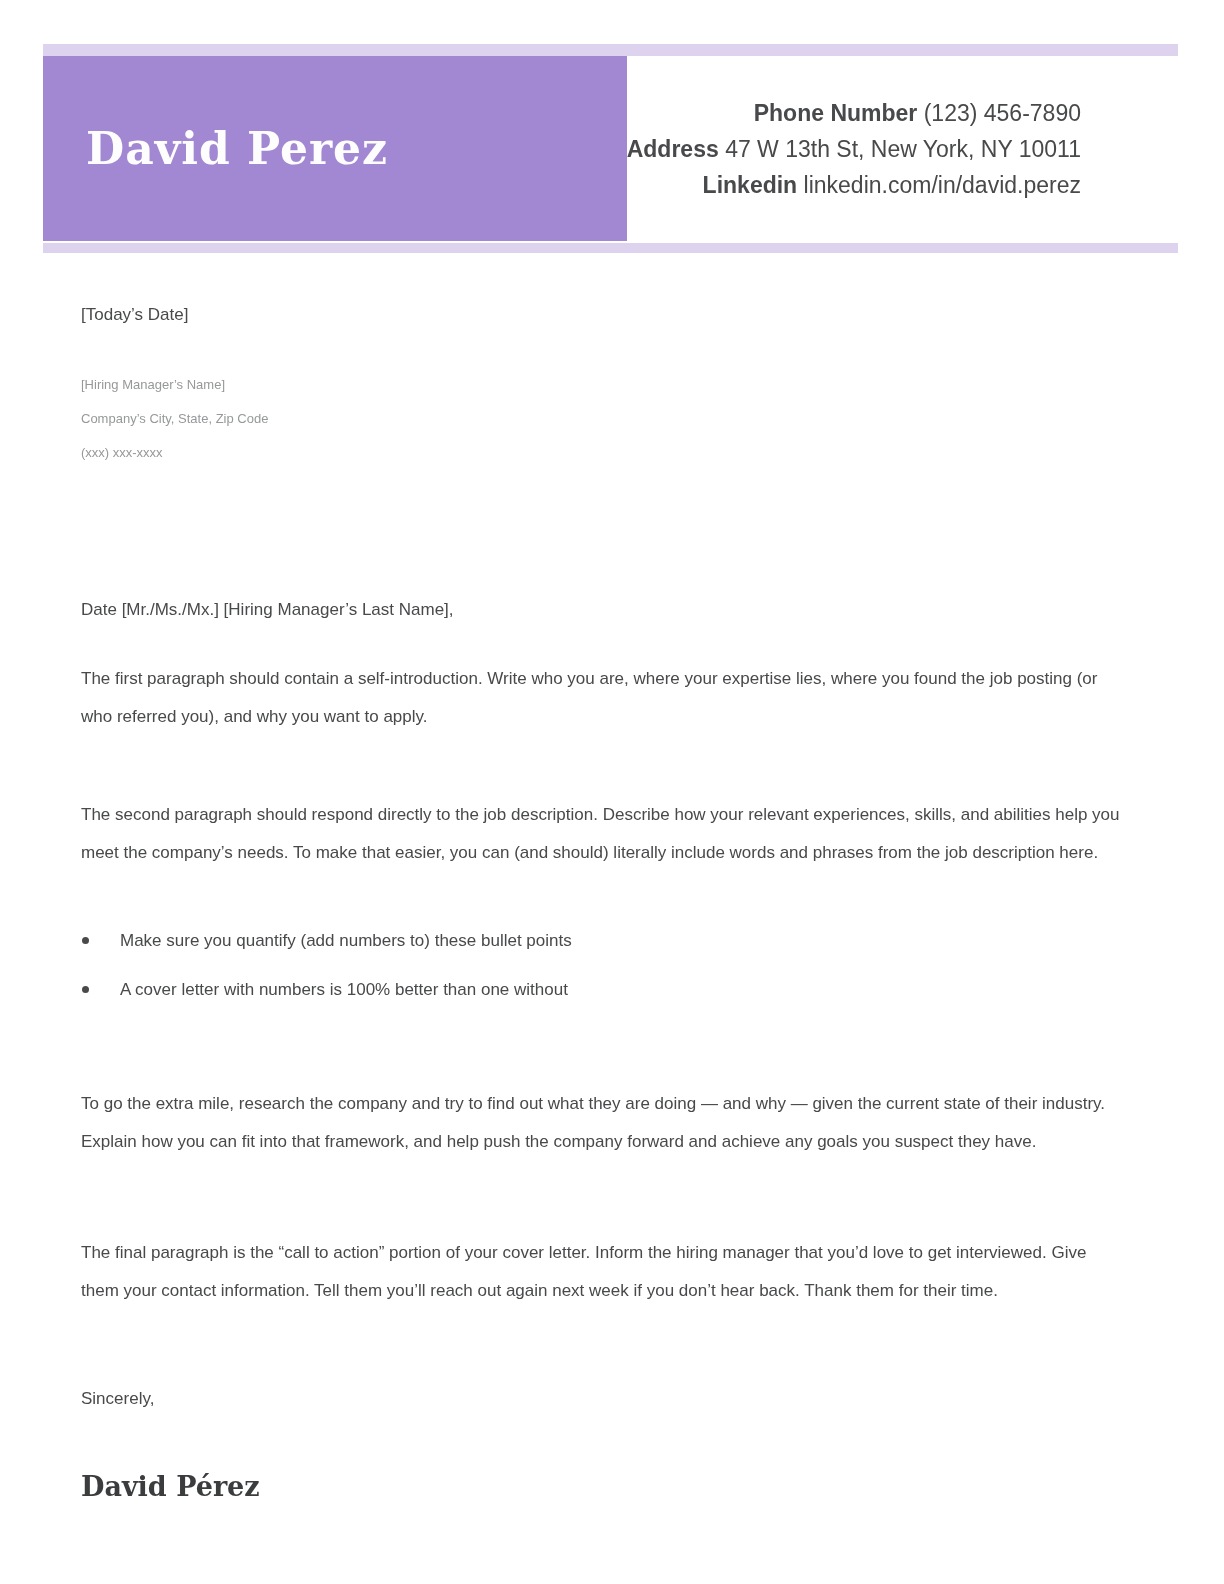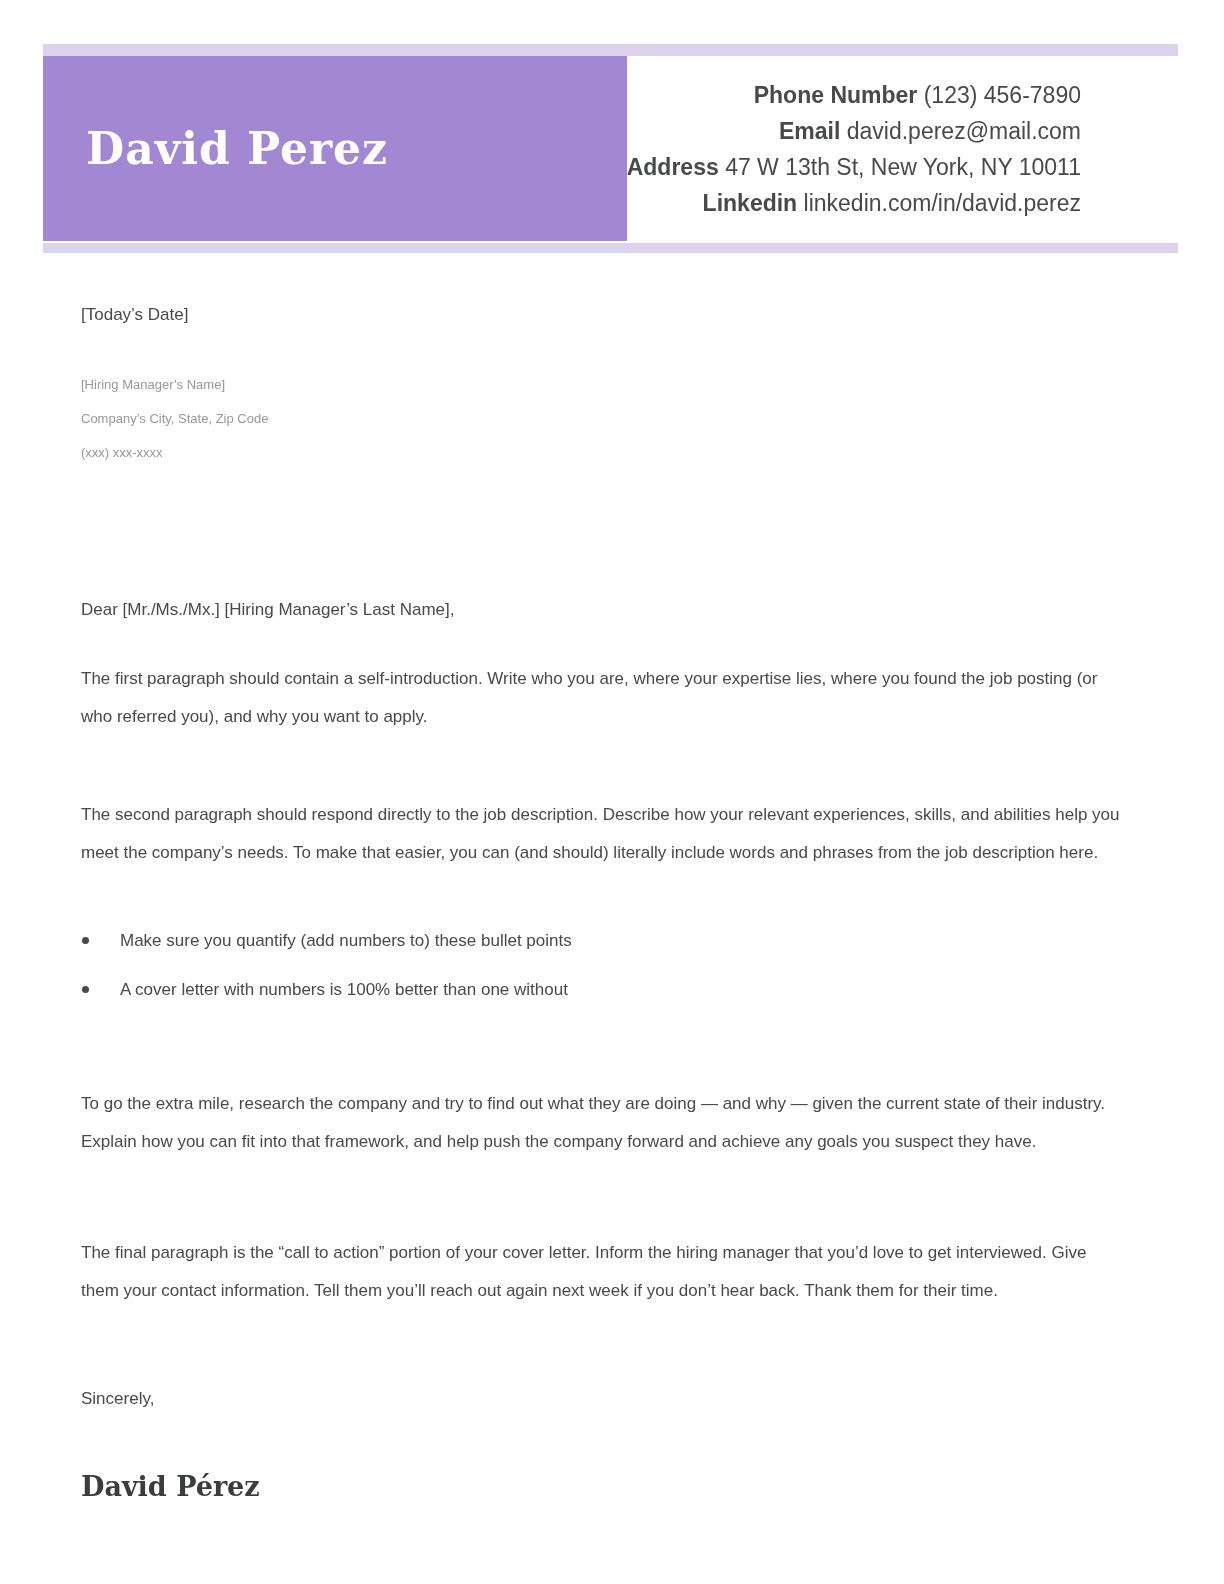--- a/index.html
+++ b/index.html
@@ -85,45 +85,41 @@
   <div class="header-row">
     <div class="name-box">
       <h1>David Perez</h1>
     </div>
     <div class="contact">
       <div>
         <b>Phone Number</b> 
         <span>(123) 456-7890</span>
       </div>
       <div>
-        <b>Email</b> 
-        <span>david.perez@mail.com</span>
-      </div>
-      <div>
         <b>Address</b> 
         <span>47 W 13th St, New York, NY 10011</span>
       </div>
       <div>
         <b>Linkedin</b> 
         <span>linkedin.com/in/david.perez</span>
       </div>
     </div>
   </div>
 
   <div class="bar bottom"></div>
 
   <div class="blk body-text date">[Today’s Date]</div>
 
   <div class="blk recipient">
     <div>[Hiring Manager’s Name]</div>
     <div>Company’s City, State, Zip Code</div>
     <div>(xxx) xxx-xxxx</div>
   </div>
 
-  <div class="blk body-text salutation">Dear [Mr./Ms./Mx.] [Hiring Manager’s Last Name],</div>
+  <div class="blk body-text salutation">Date [Mr./Ms./Mx.] [Hiring Manager’s Last Name],</div>
 
   <div class="blk body-text para1">The first paragraph should contain a self-introduction. Write who you are, where your expertise lies, where you found the job posting (or who referred you), and why you want to apply.</div>
 
   <div class="blk body-text para2">The second paragraph should respond directly to the job description. Describe how your relevant experiences, skills, and abilities help you meet the company’s needs. To make that easier, you can (and should) literally include words and phrases from the job description here.</div>
 
   <div class="blk body-text bullets">
     <div class="bullet-row">
       <span class="bullet-dot"></span>
       <span>Make sure you quantify (add numbers to) these bullet points</span>
     </div>

